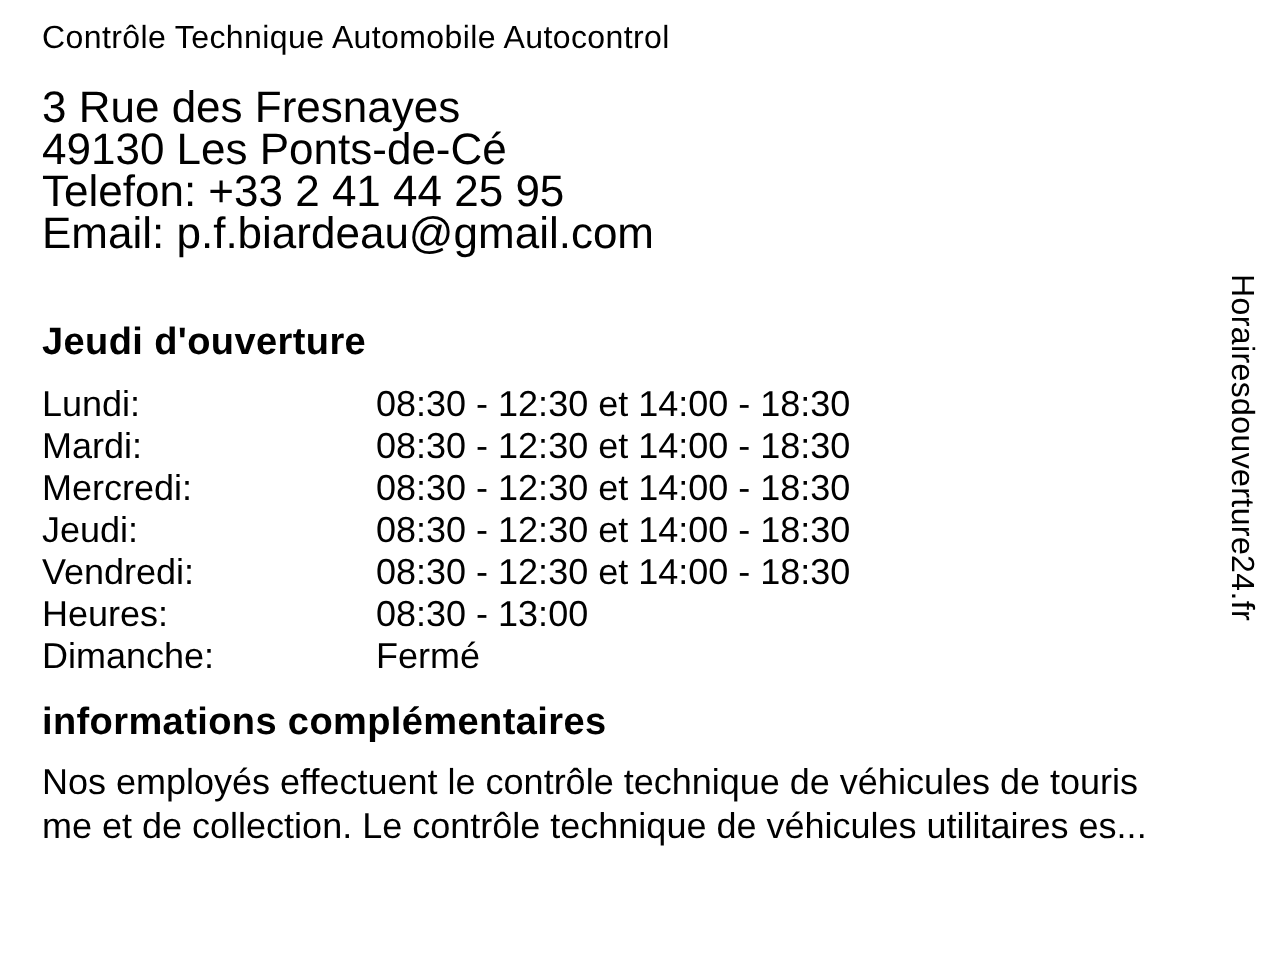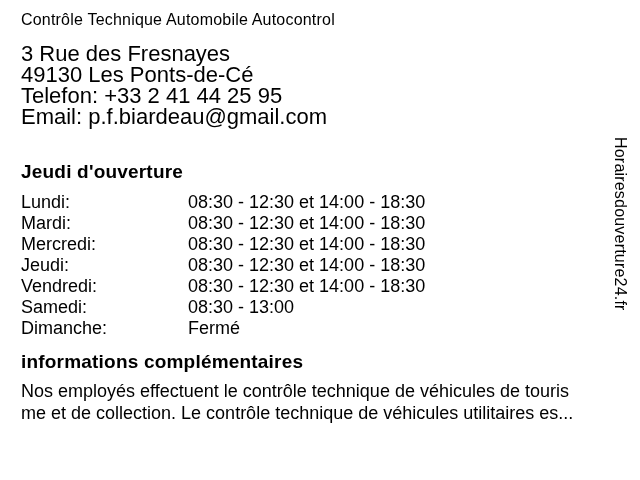--- a/index.html
+++ b/index.html
@@ -108,21 +108,21 @@
     </div>
     <div class="hours-row">
       <span class="day">Jeudi:</span>
       <span class="time">08:30 - 12:30 et 14:00 - 18:30</span>
     </div>
     <div class="hours-row">
       <span class="day">Vendredi:</span>
       <span class="time">08:30 - 12:30 et 14:00 - 18:30</span>
     </div>
     <div class="hours-row">
-      <span class="day">Samedi:</span>
+      <span class="day">Heures:</span>
       <span class="time">08:30 - 13:00</span>
     </div>
     <div class="hours-row">
       <span class="day">Dimanche:</span>
       <span class="time">Fermé</span>
     </div>
   </div>
 
   <h2 class="section-heading heading-info">informations complémentaires</h2>
 

